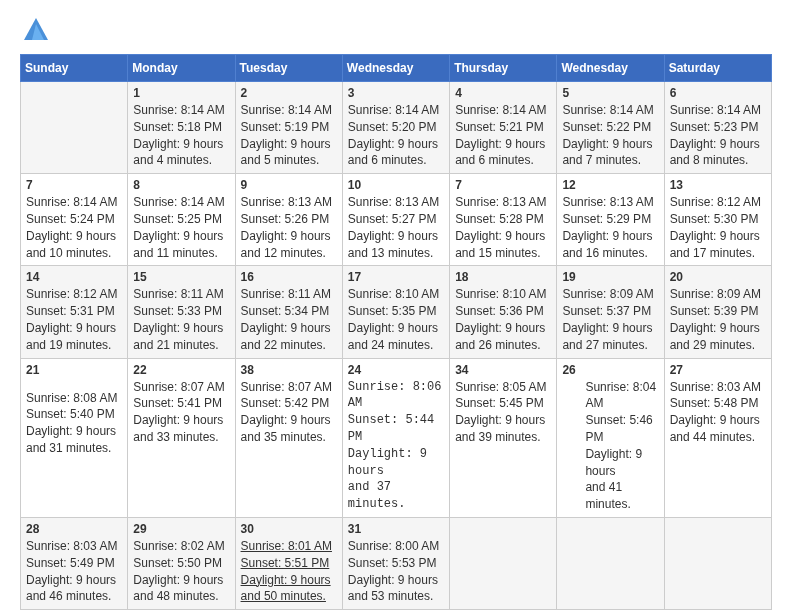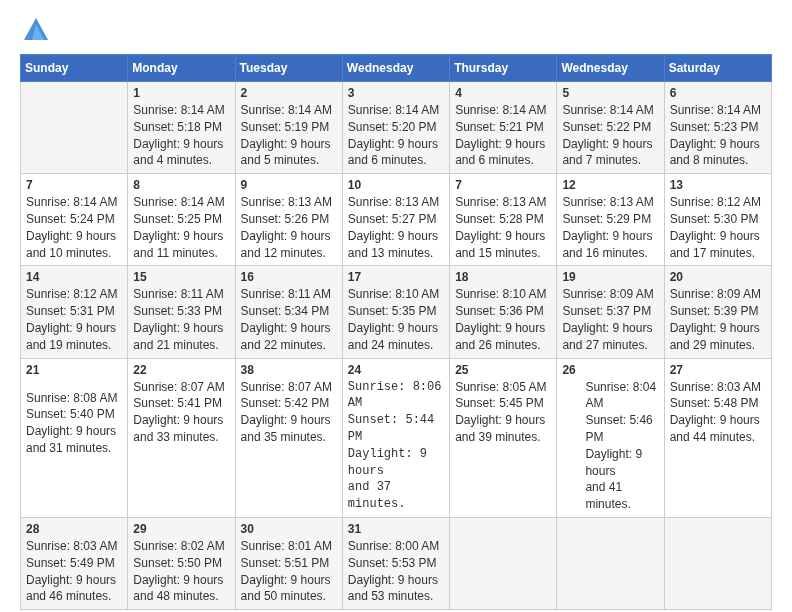--- a/index.html
+++ b/index.html
@@ -291,21 +291,21 @@
 and 35 minutes.</div>
         </td>
         <td>
           <span class="day-number">24</span>
           <div class="day-info" style="white-space: pre-line; font-family: Liberation Mono, monospace;">Sunrise: 8:06 AM
 Sunset: 5:44 PM
 Daylight: 9 hours
 and 37 minutes.</div>
         </td>
         <td>
-          <span class="day-number">25</span>
+          <span class="day-number">34</span>
           <div class="day-info" style="white-space: pre-line;">Sunrise: 8:05 AM
 Sunset: 5:45 PM
 Daylight: 9 hours
 and 39 minutes.</div>
         </td>
         <td>
           <span class="day-number">26</span>
           <div class="day-info" style="white-space: pre-line; margin-left: 23px;">Sunrise: 8:04 AM
 Sunset: 5:46 PM
 Daylight: 9 hours
@@ -329,21 +329,21 @@
         </td>
         <td>
           <span class="day-number">29</span>
           <div class="day-info" style="white-space: pre-line;">Sunrise: 8:02 AM
 Sunset: 5:50 PM
 Daylight: 9 hours
 and 48 minutes.</div>
         </td>
         <td>
           <span class="day-number">30</span>
-          <div class="day-info" style="white-space: pre-line;">Sunrise: 8:01 AM
+          <div class="day-info" style="white-space: pre-line; text-decoration: underline;">Sunrise: 8:01 AM
 Sunset: 5:51 PM
 Daylight: 9 hours
 and 50 minutes.</div>
         </td>
         <td>
           <span class="day-number">31</span>
           <div class="day-info" style="white-space: pre-line;">Sunrise: 8:00 AM
 Sunset: 5:53 PM
 Daylight: 9 hours
 and 53 minutes.</div>

